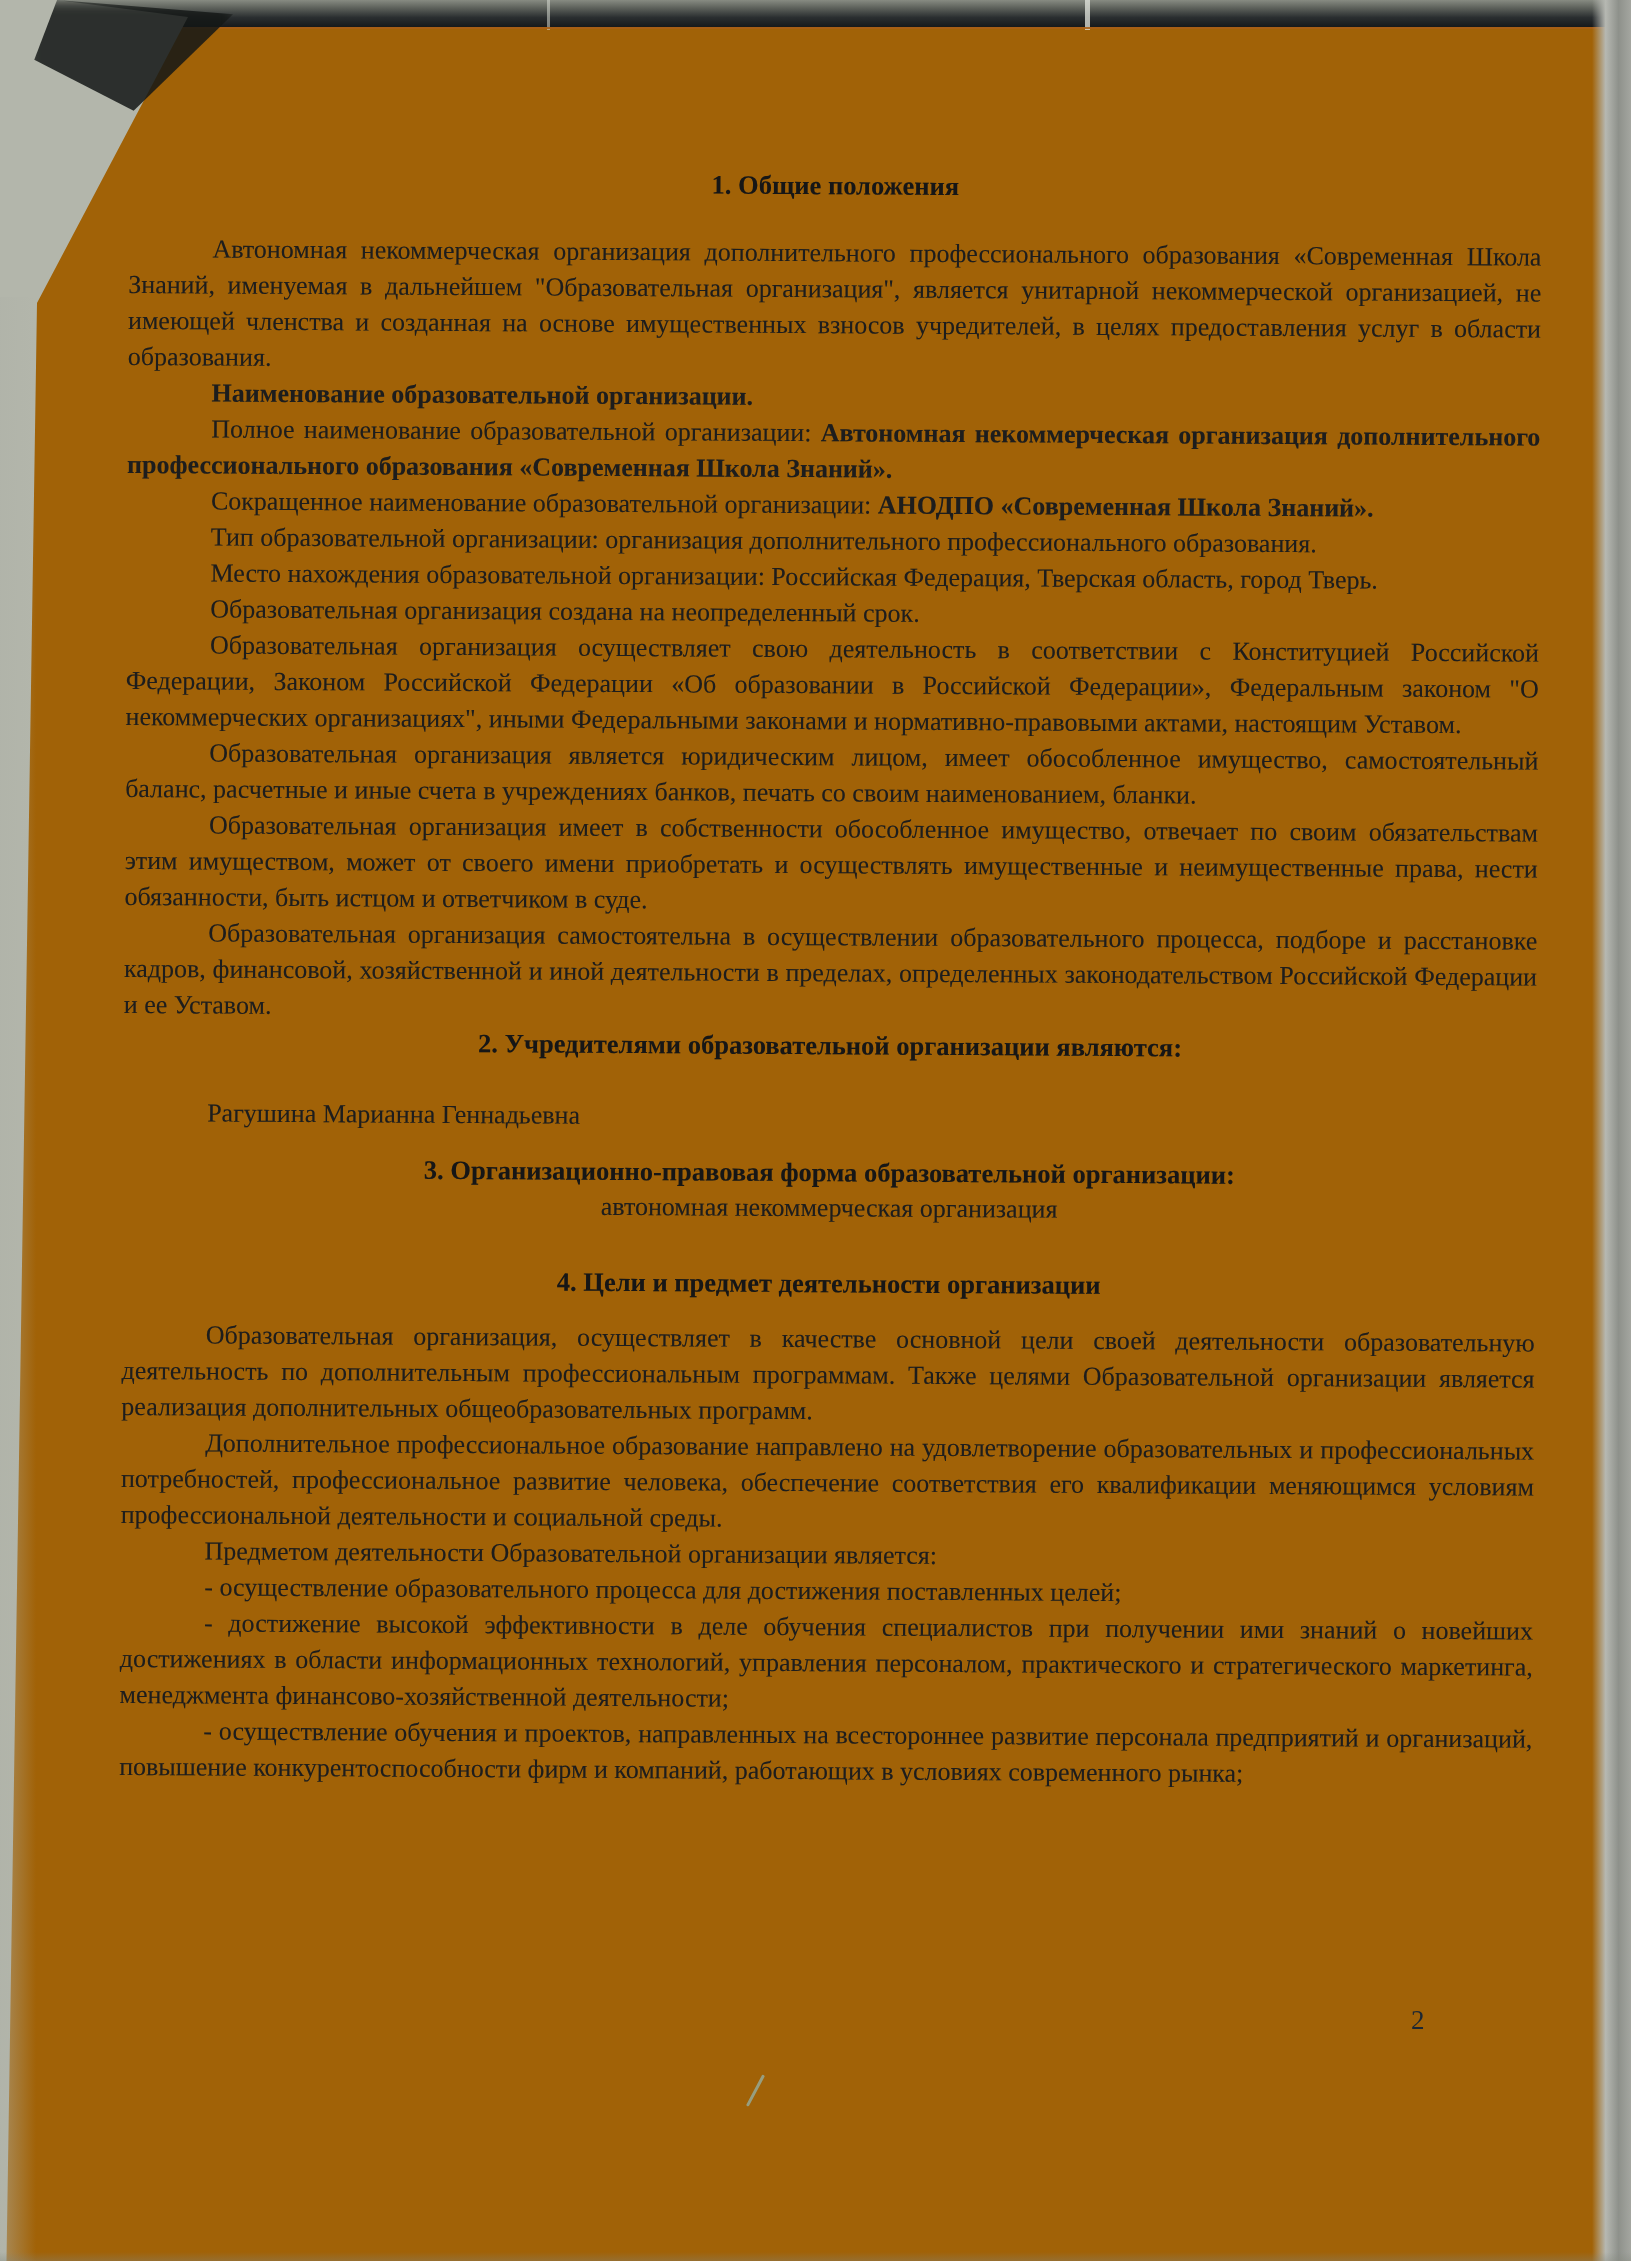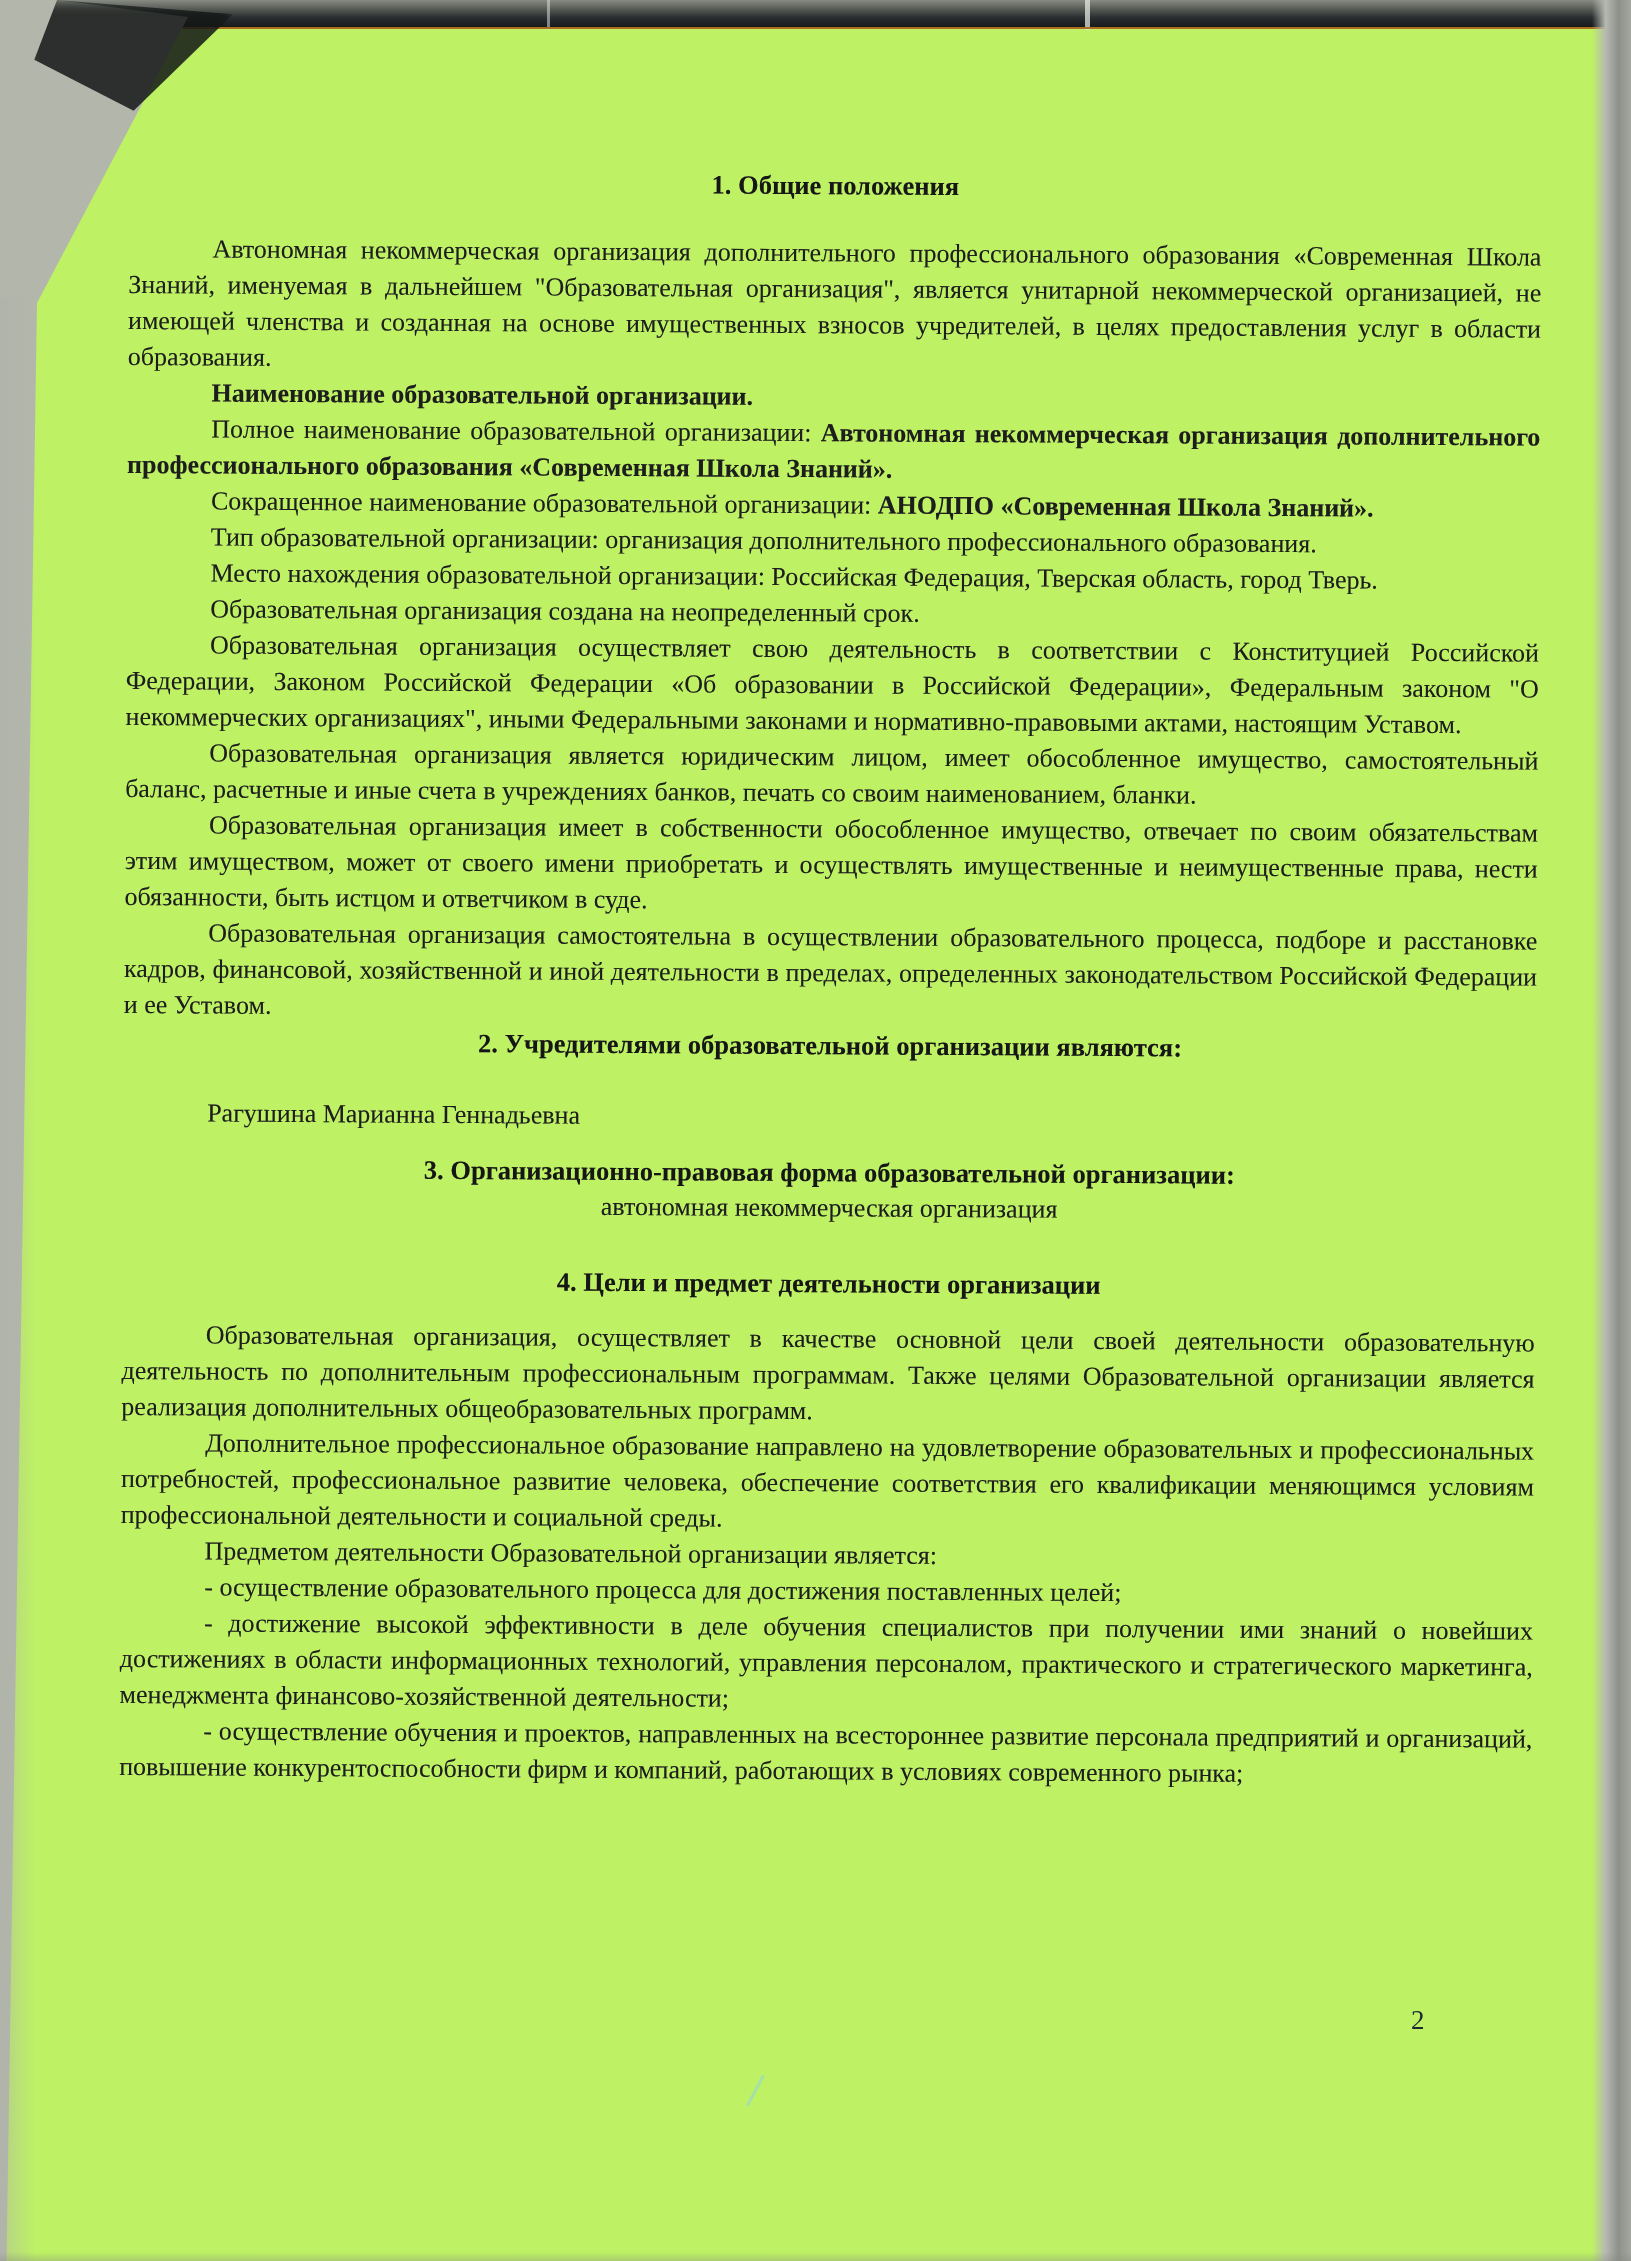--- a/index.html
+++ b/index.html
@@ -1,18 +1,18 @@
 <!DOCTYPE html>
 <html style="font-size:10.3px"><head>
 <meta charset="utf-8">
 <style>
   html,body { margin:0; padding:0; background:#888; }
   .stage {
     position:relative; width:1631px; height:2261px;
-    background:#bef264; overflow:hidden;
+    background:#a16207; overflow:hidden;
     font-family:"Liberation Serif", serif;
   }
   
   .top-band {
     position:absolute; left:0; top:0; right:0; height:27px;
     background:linear-gradient(180deg,#878b82 0%,#5c605a 30%,#2a2e30 65%,#17191b 100%);
   }
   .streak { position:absolute; top:0; height:30px; }
   .streak-1 { left:547px; width:3.2px; background:rgba(215,218,210,.55); }
   .streak-2 { left:1085px; width:5.2px; background:rgba(228,231,223,.75); }

